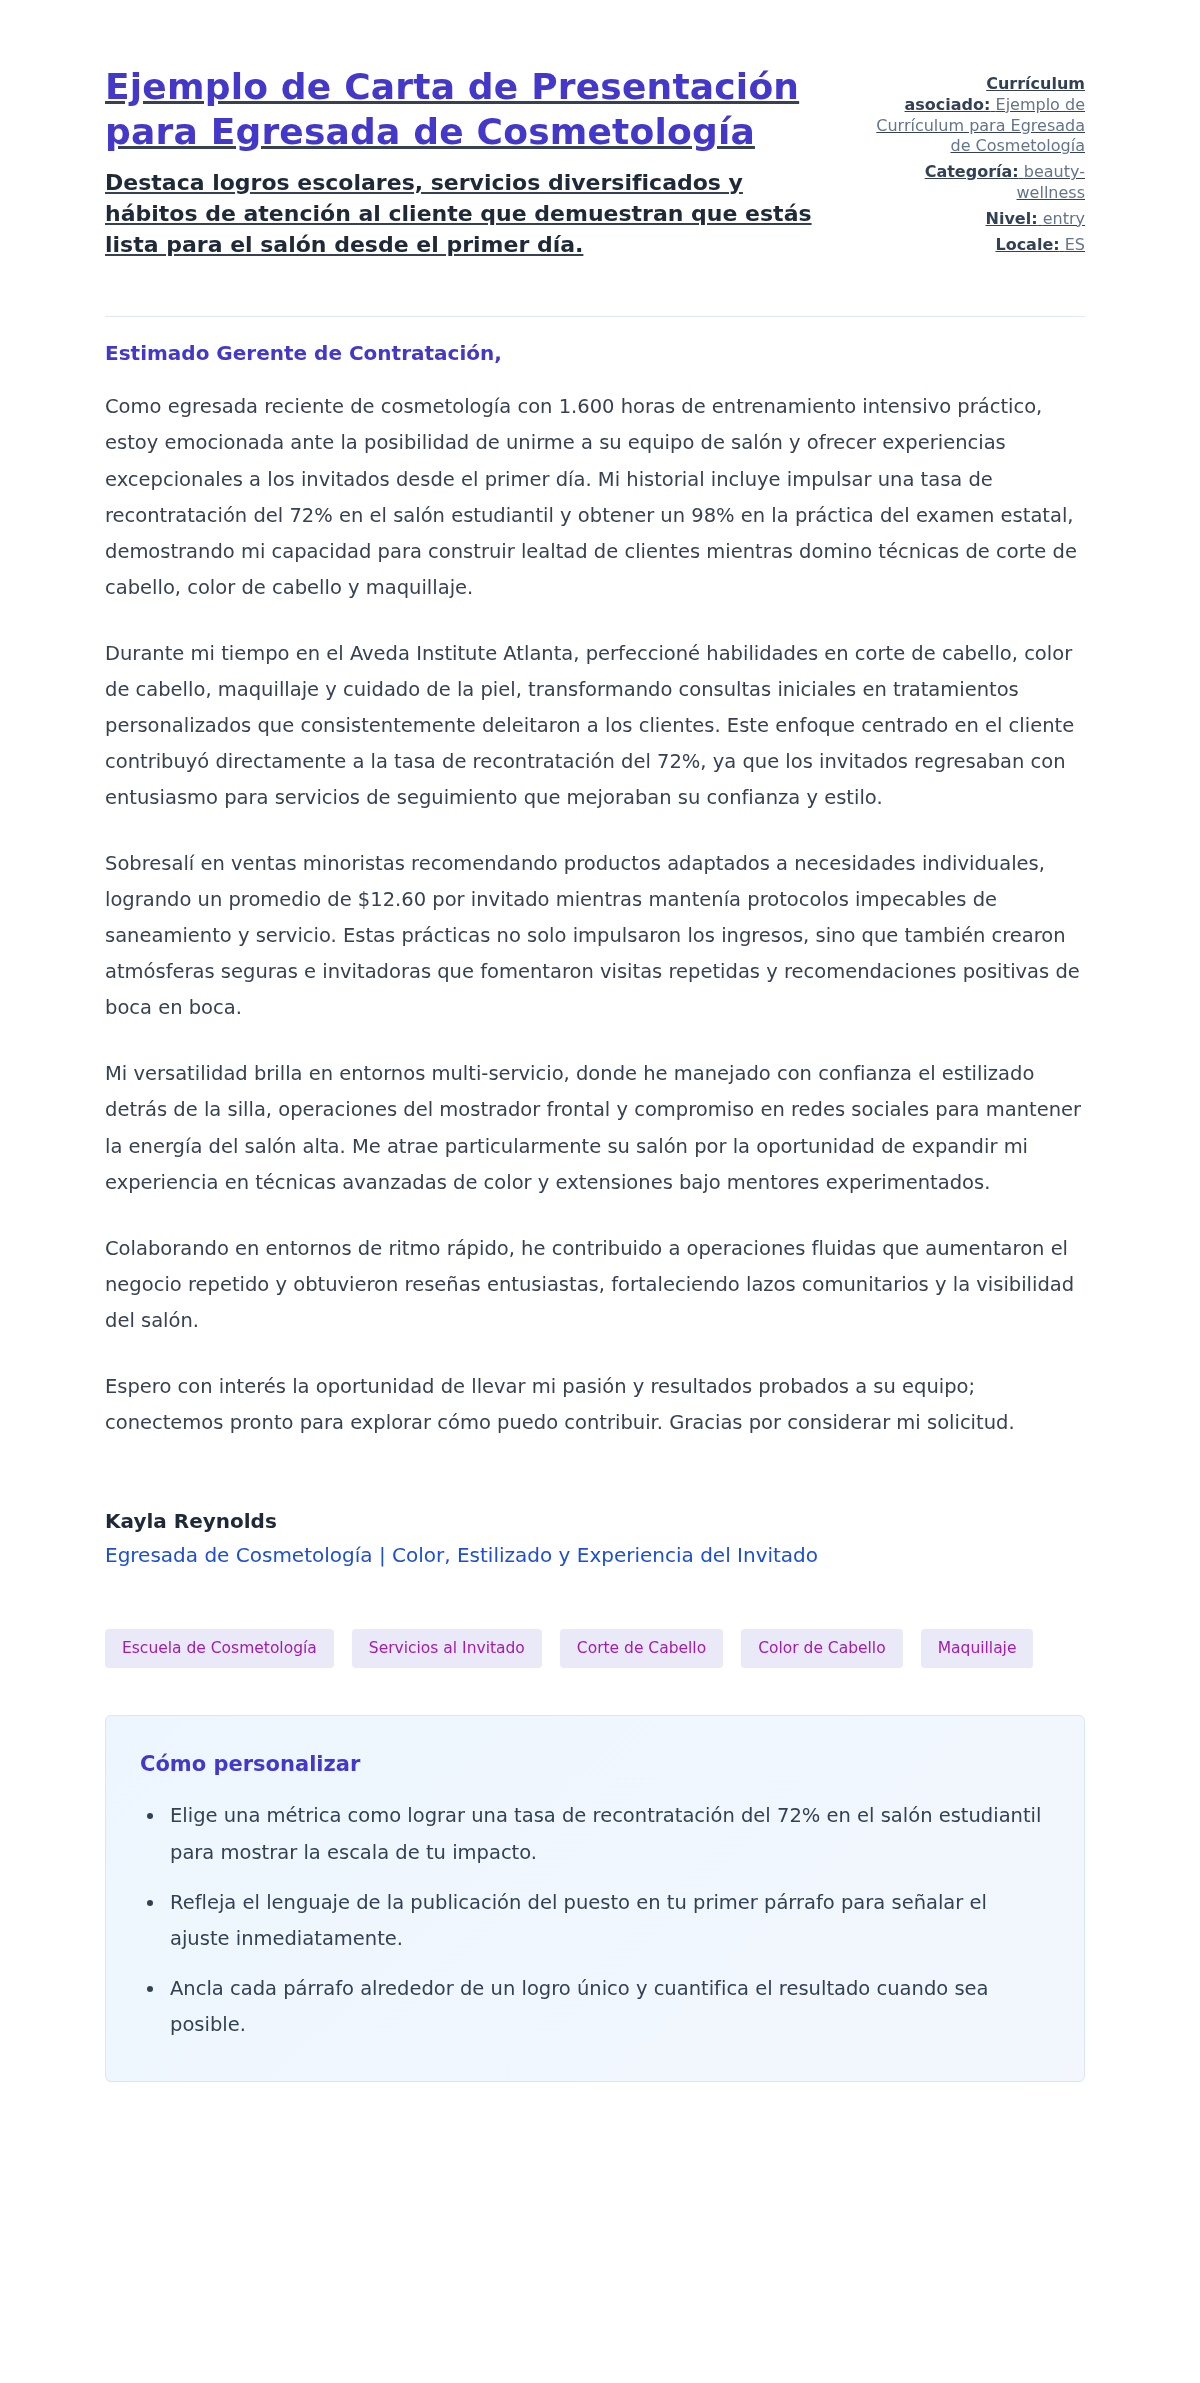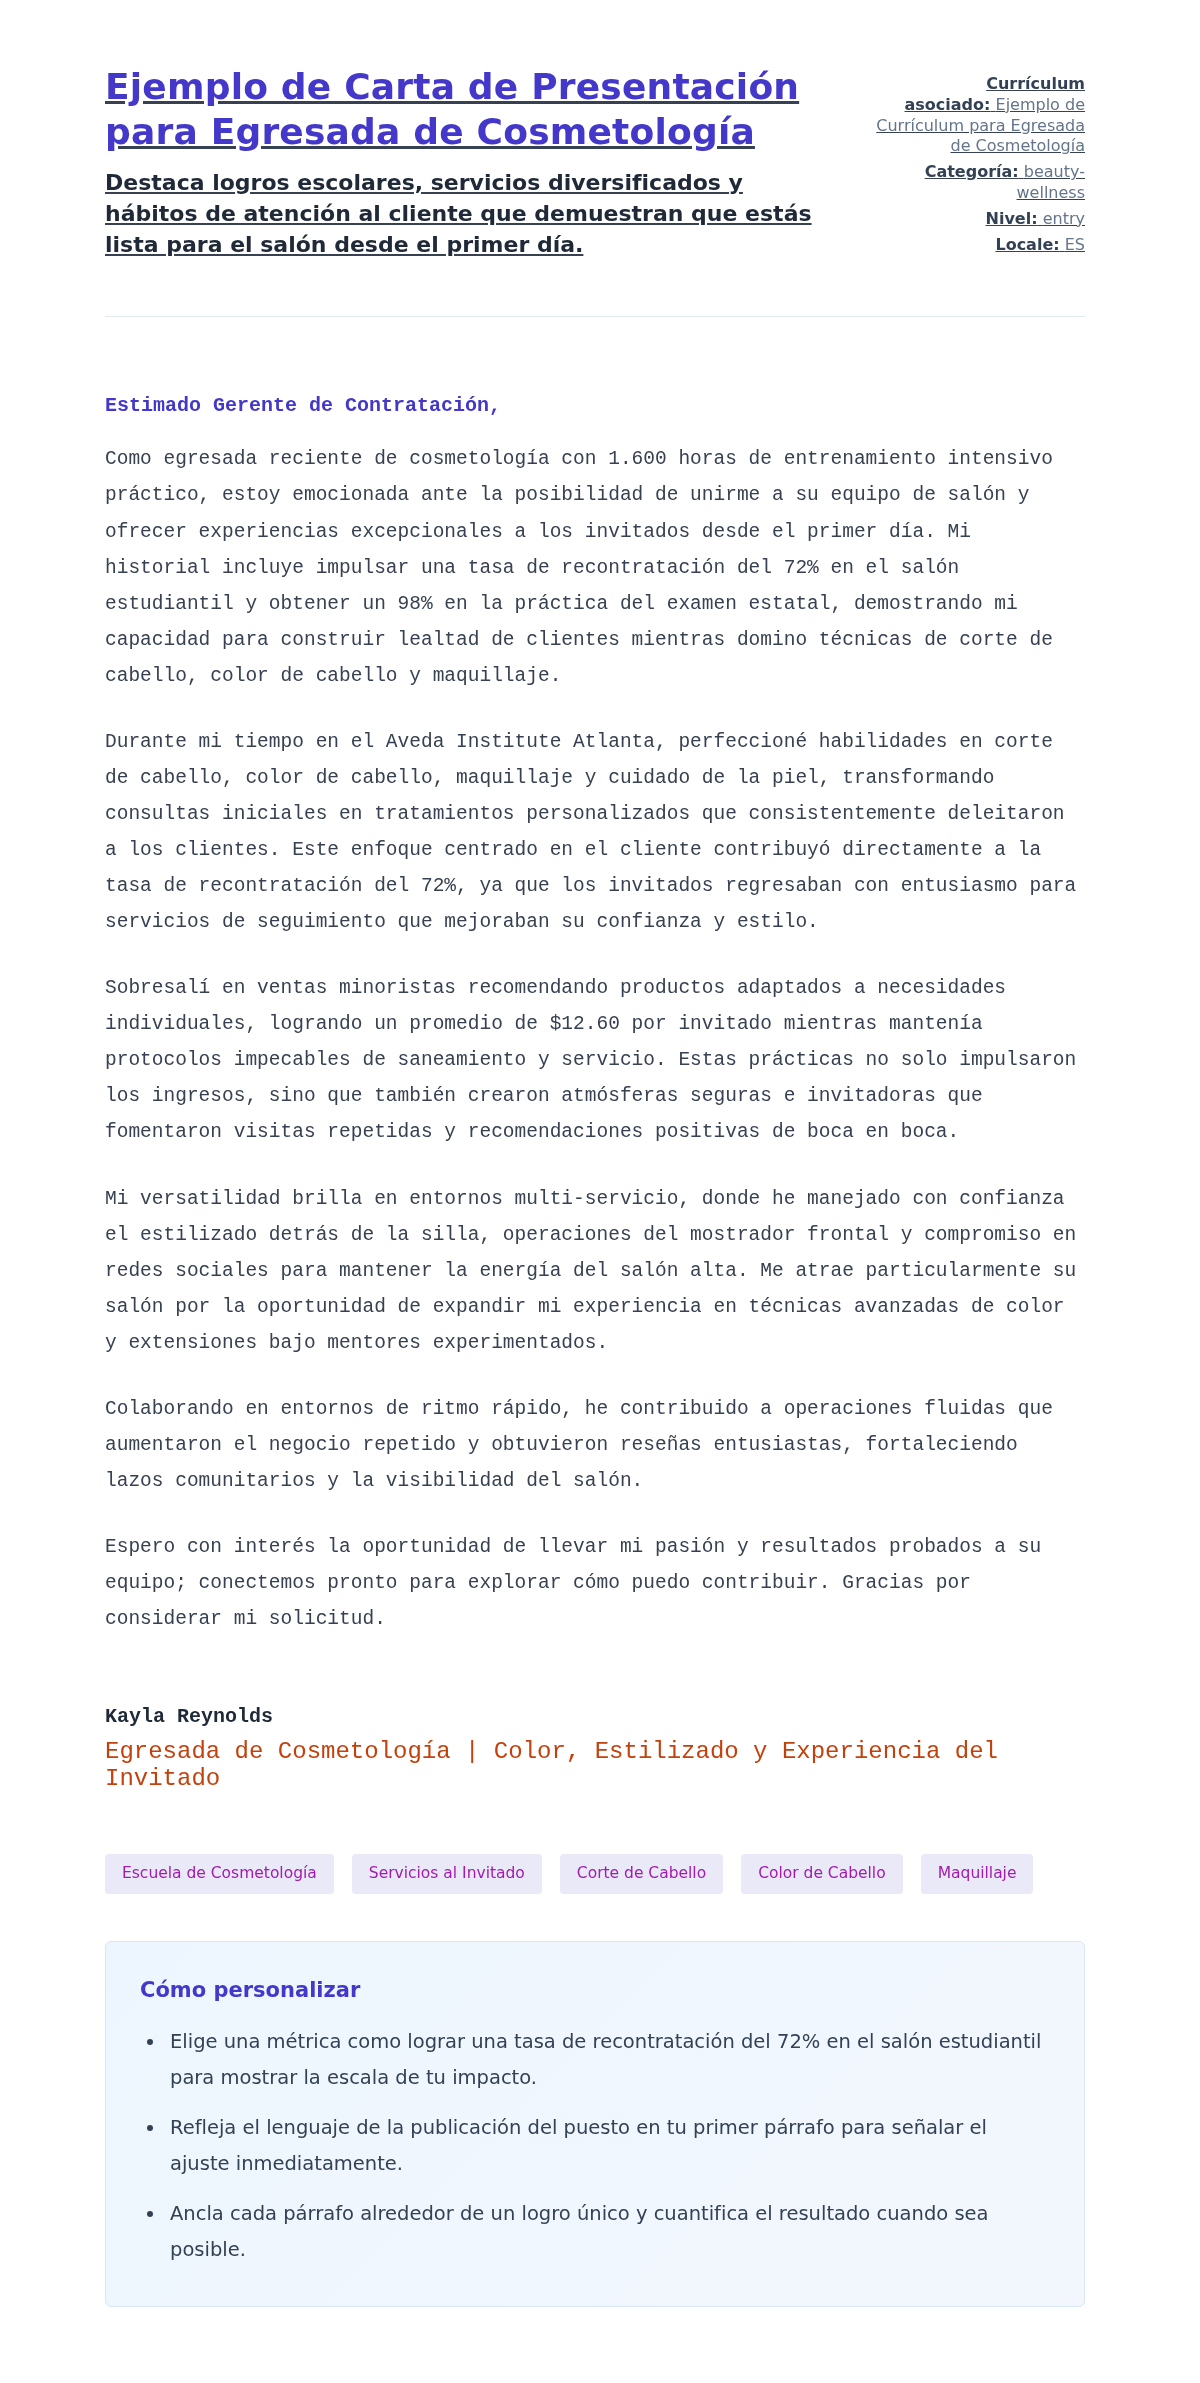--- a/index.html
+++ b/index.html
@@ -60,21 +60,21 @@
   .meta-label{font-weight:bold;color:#334155;margin-left:41px;}
   .meta-value{color:var(--ink-muted);}
 
   .divider{
     border:none;
     border-top:1px solid var(--divider);
     margin-top:56px;
   }
 
   
-  .letter{margin-top:77px;width:980px;font-family:Liberation Mono, monospace;}
+  .letter{margin-top:24px;width:980px;}
   .greeting{
     color:var(--accent);
     font-weight:bold;
     font-size:20px;
     margin-bottom:24px;
   }
   .letter p{
     font-size:19.5px;
     line-height:1.85;
     color:var(--ink-body);
@@ -84,22 +84,22 @@
 
   
   .signature{margin-top:68px;}
   .signature-name{
     font-size:20px;
     font-weight:bold;
     color:var(--ink-dark);
   }
   .signature-role{
     margin-top:10px;
-    font-size:24px;
-    color:#c2410c;
+    font-size:20px;
+    color:#1d4ed8;
   }
 
   
   .tag-list{
     margin-top:62px;
     display:flex;
     flex-wrap:wrap;
     gap:18px;
   }
   .tag-chip{

